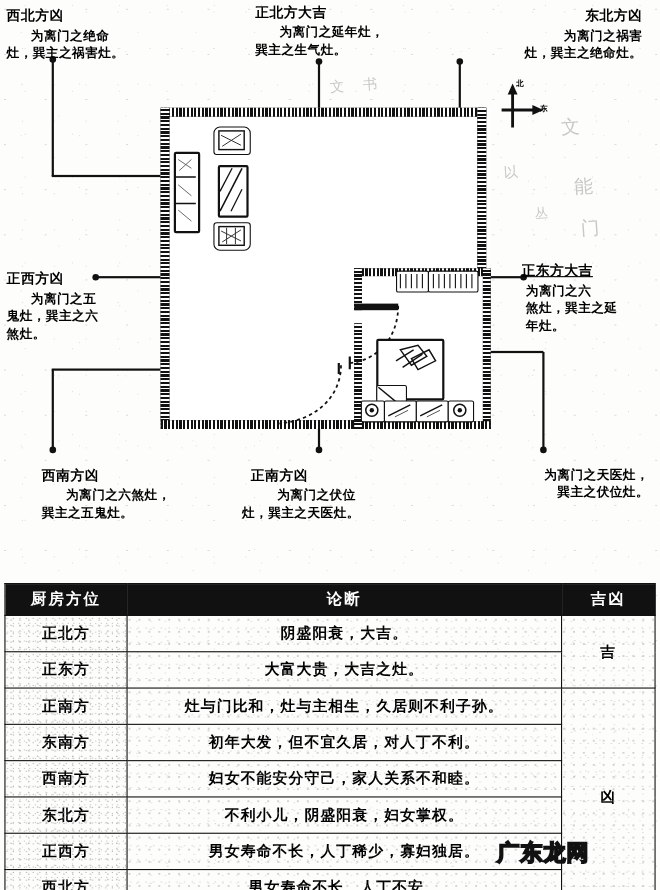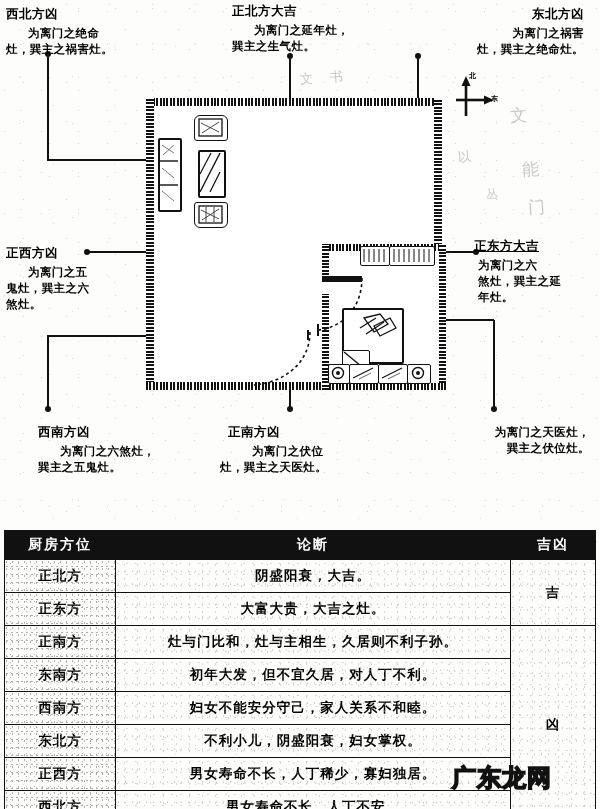--- a/index.html
+++ b/index.html
@@ -89,21 +89,21 @@
     background-image:
       radial-gradient(circle at 20% 30%, #9a9a9a .7px, transparent .8px),
       radial-gradient(circle at 65% 70%, #a5a5a5 .6px, transparent .7px),
       radial-gradient(circle at 40% 85%, #989898 .6px, transparent .7px);
     background-size:9px 11px, 13px 7px, 7px 13px;
   }
   .dirgrain::after{opacity:.75;background-size:6px 7px,8px 5px,5px 8px;}
 
   
   #watermark{
-    position:absolute;left:452px;top:762px;font-size:24px;font-weight:bold;
+    position:absolute;left:452px;top:762px;font-size:20px;font-weight:bold;
     color:#fff;-webkit-text-stroke:1.6px #111;
     font-family:Liberation Sans, sans-serif;
     transform:skewX(-6px);letter-spacing:1px;pointer-events:none;
   }
 </style>
 </head>
 <body>
 
 <div class="speckle"></div>
 

